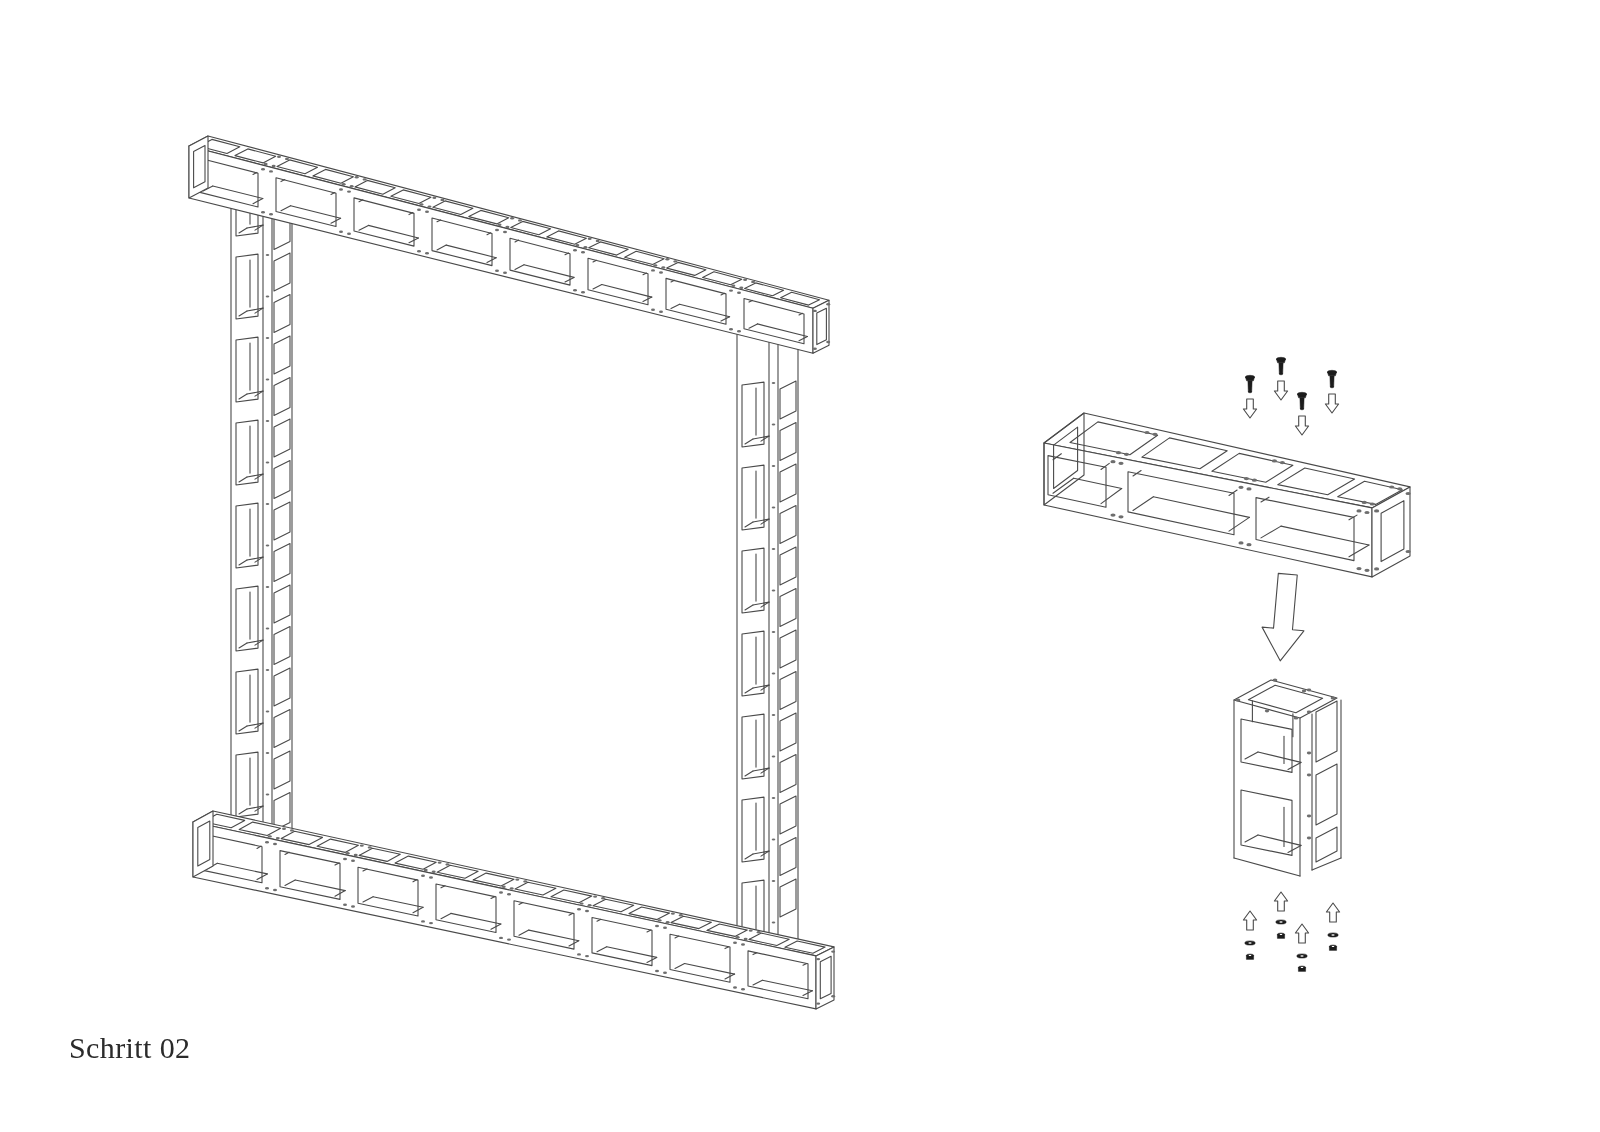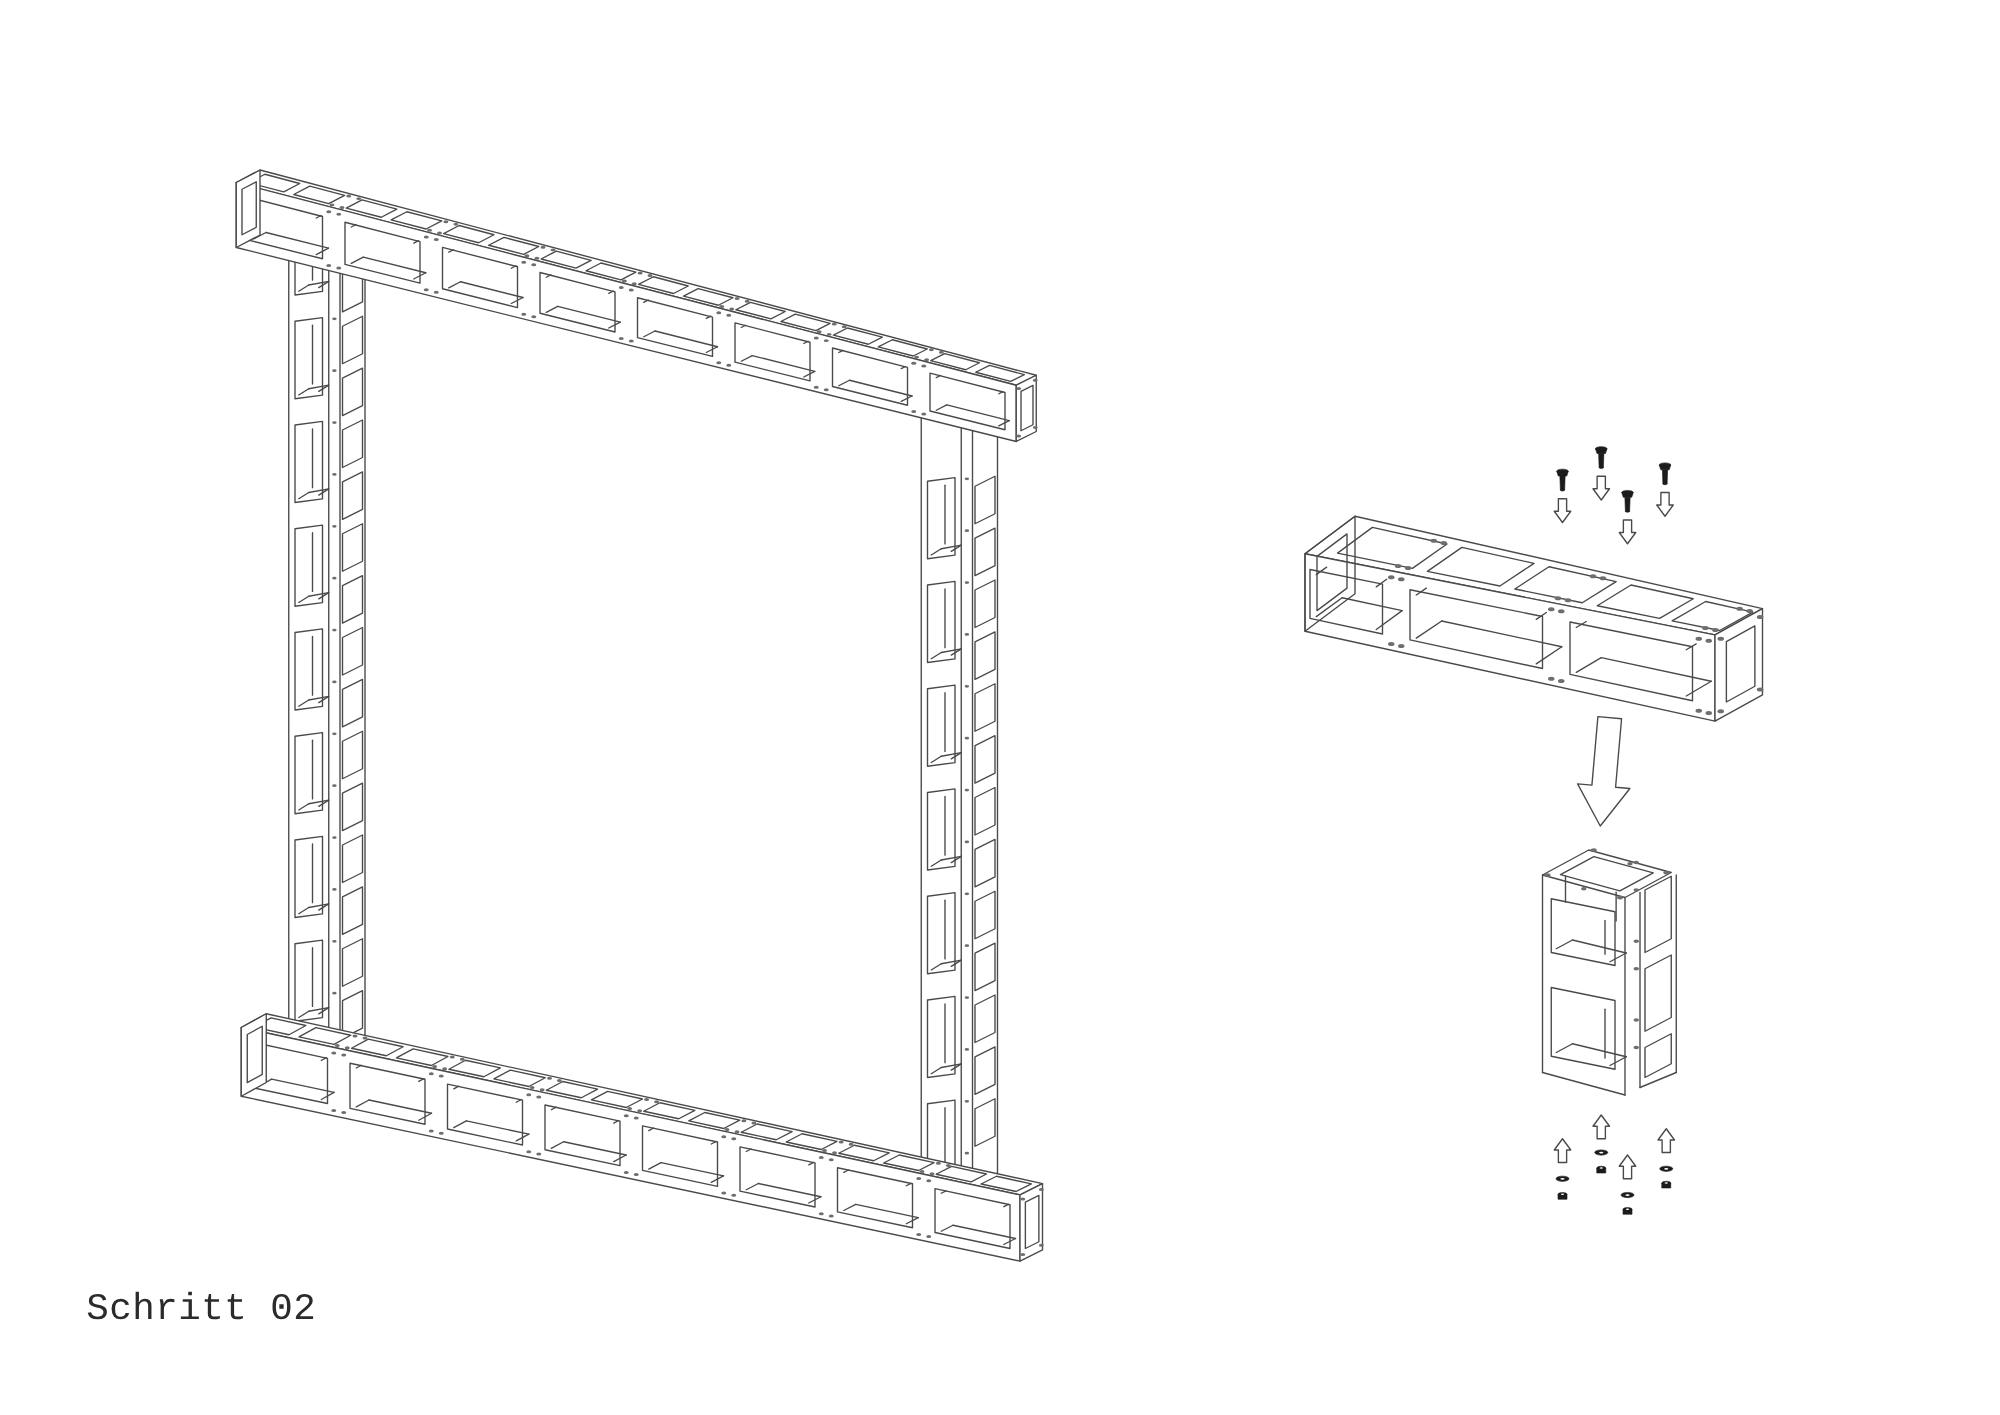--- a/index.html
+++ b/index.html
@@ -1,17 +1,17 @@
 <!DOCTYPE html>
 <html><head>
 <meta charset="utf-8">
 <style>
   html,body{margin:0;padding:0;background:#ffffff;}
   .page{position:relative;width:1600px;height:1132px;background:#ffffff;overflow:hidden;
-        font-family:Liberation Mono, monospace;}
+        font-family:Liberation Serif, serif;}
   .diagram-host{position:absolute;left:0;top:0;width:1600px;height:1132px;}
   svg{display:block}
   .ln{stroke:#4a4a4a;stroke-width:1.1;fill:none;stroke-linejoin:round;stroke-linecap:round;}
   .f{fill:#ffffff;}
   .sil{fill:#ffffff;stroke:none;}
   .dot{fill:#6e6e6e;stroke:none;}
   .dk{fill:#1c1c1c;stroke:#1c1c1c;stroke-width:0.5;stroke-linejoin:round;}
   .hole{fill:#ffffff;stroke:none;}
   .step-label{position:absolute;left:69px;top:1031px;font-size:30px;line-height:34px;
               color:#2b2b2b;letter-spacing:0.4px;font-weight:400;}

